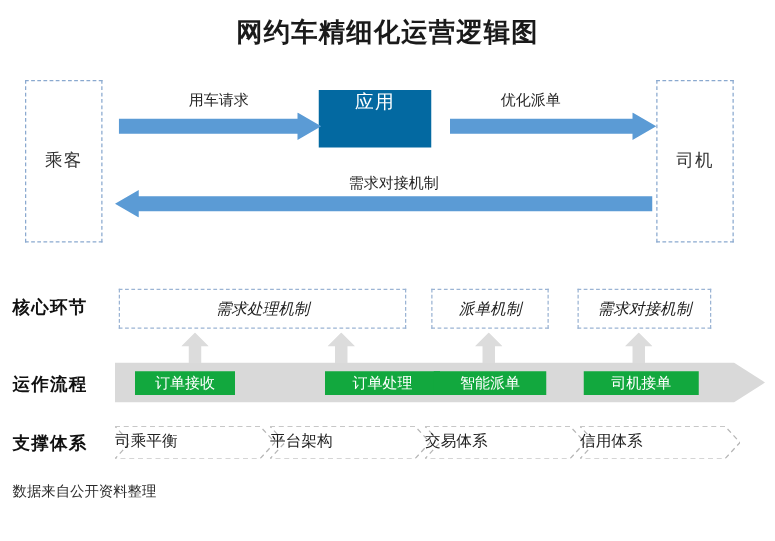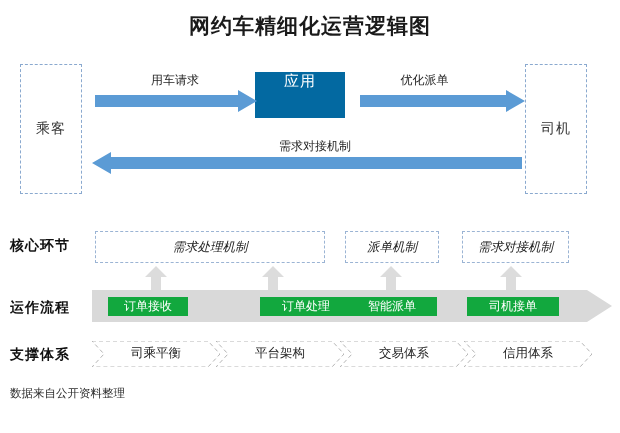--- a/index.html
+++ b/index.html
@@ -126,21 +126,21 @@
   
   .chev {
     position: absolute;
     height: 26px;
   }
   .chev-label {
     position: absolute;
     font-size: 12.5px;
     color: #222222;
     white-space: nowrap;
-    text-align: center;
+    text-align: left;
     top: 4px;
   }
 
   
   .footer-note {
     position: absolute;
     left: 10px;
     top: 386px;
     font-size: 11.5px;
     color: #2b2b2b;

